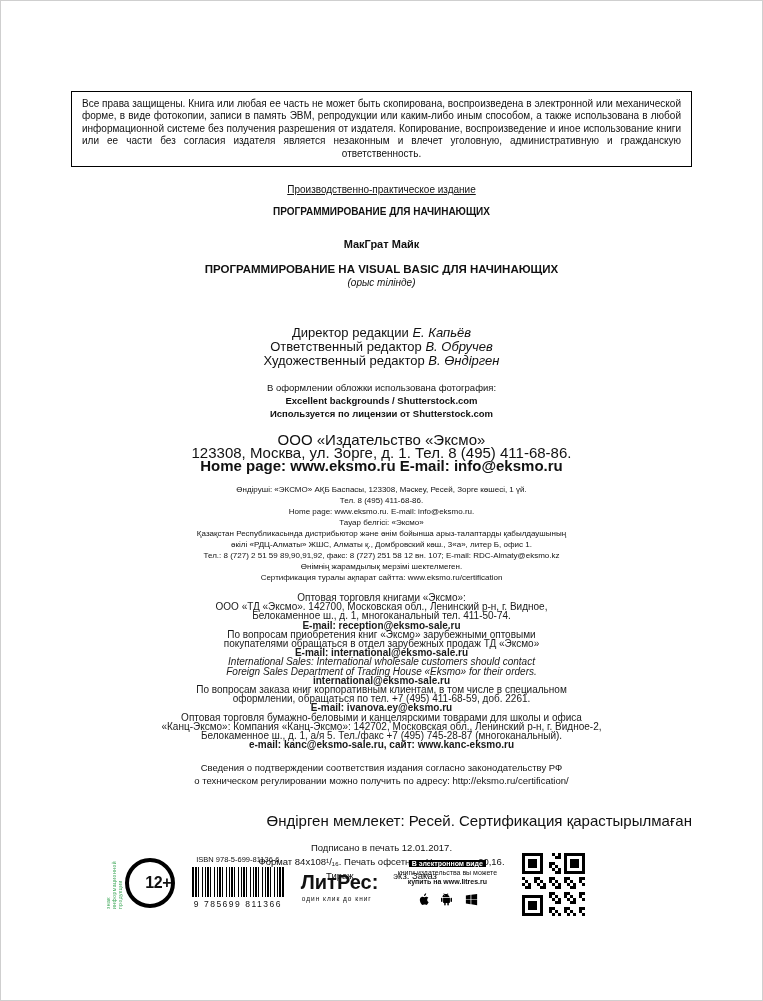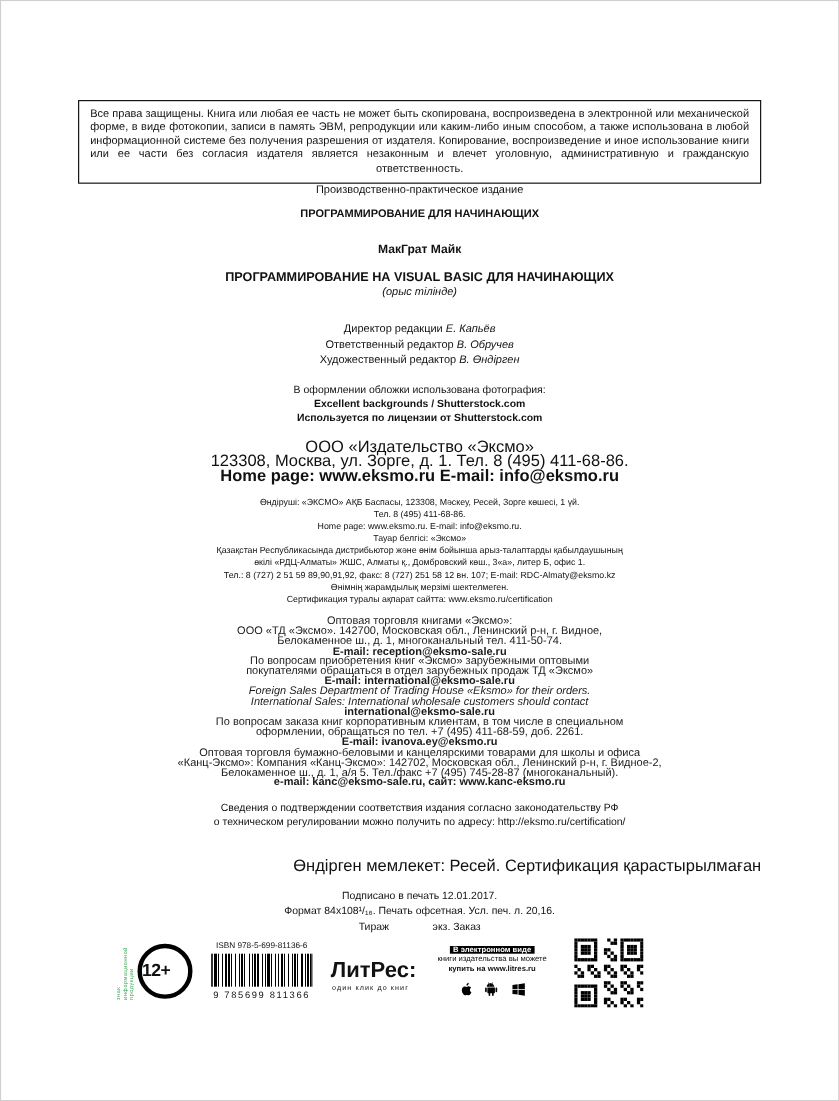--- a/index.html
+++ b/index.html
@@ -26,27 +26,27 @@
     margin: 90px auto 0 auto;
     border: 1px solid #000;
     padding: 6px 10px;
     font-size: 10px;
     line-height: 12.4px;
     text-align: justify;
     text-align-last: center;
   }
 
   .center-stack { text-align: center; }
-  .edition   { margin-top: 0; font-size: 10px; }
+  .edition   { margin-top: 17px; font-size: 10px; text-decoration: underline; }
   .series    { margin-top: 11px; font-size: 10px; font-weight: bold; }
   .author    { margin-top: 21px; font-size: 11px; font-weight: bold; }
   .booktitle { margin-top: 13px; font-size: 11.5px; font-weight: bold; }
   .lang      { margin-top: 2px; font-size: 10px; font-style: italic; }
 
-  .staff     { margin-top: 22px; font-size: 10px; line-height: 14px; }
+  .staff     { margin-top: 38px; font-size: 13px; line-height: 14px; }
   .cover     { margin-top: 13px; font-size: 9.5px; line-height: 13px; }
   .publisher { margin-top: 13px; font-size: 15px; line-height: 13px; }
   .kazakh    { margin-top: 12px; font-size: 8px;  line-height: 11px; }
   .wholesale { margin-top: 10px; font-size: 10px; line-height: 9.2px; color:#1a1a1a; }
   .cert      { margin-top: 12px; font-size: 9.5px; line-height: 13px; }
   .madein    { margin-top: 25px; font-size: 15px; text-align: right; }
   .printinfo { margin-top: 12px; font-size: 9.5px; line-height: 14px; }
 
   .footer {
     position: absolute; left: 104px; top: 848px;
@@ -55,21 +55,21 @@
   }
   .age-wrap { display: flex; align-items: center; margin-top: 8px; }
   .age-vertical {
     writing-mode: vertical-rl; transform: rotate(180deg);
     font-size: 5px; color: #3aa655; letter-spacing: 0.5px;
     height: 52px; margin-right: 2px;
   }
   .age-badge {
     width: 50px; height: 50px; border-radius: 50%;
     border: 4px solid #000;
-    display: flex; align-items: center; justify-content: flex-start;
+    display: flex; align-items: center; justify-content: flex-end;
     font-size: 16px; font-weight: bold; letter-spacing: -0.5px;
     background: #fff;
   }
   .barcode-wrap { width: 102px; text-align: center; margin-top: 6px; }
   .isbn   { font-size: 7.5px; margin-bottom: 3px; white-space: nowrap; }
   .bars {
     height: 30px; margin: 0 4px;
     background: repeating-linear-gradient(90deg,
       #000 0 1px, #fff 1px 2px, #000 2px 4px, #fff 4px 5px,
       #000 5px 6px, #fff 6px 9px, #000 9px 10px, #fff 10px 12px);
@@ -139,22 +139,22 @@
 
     <div class="wholesale">
 
     <div>Оптовая торговля книгами «Эксмо»:</div>
         <div>ООО «ТД «Эксмо». 142700, Московская обл., Ленинский р-н, г. Видное,</div>
         <div>Белокаменное ш., д. 1, многоканальный тел. 411-50-74.</div>
         <div class="b">E-mail: reception@eksmo-sale.ru</div>
         <div>По вопросам приобретения книг «Эксмо» зарубежными оптовыми</div>
         <div>покупателями обращаться в отдел зарубежных продаж ТД «Эксмо»</div>
         <div class="b">E-mail: international@eksmo-sale.ru</div>
+        <div class="i">International Sales: International wholesale customers should contact</div>
         <div class="i">Foreign Sales Department of Trading House «Eksmo» for their orders.</div>
-        <div class="i">International Sales: International wholesale customers should contact</div>
         <div class="b">international@eksmo-sale.ru</div>
         <div>По вопросам заказа книг корпоративным клиентам, в том числе в специальном</div>
         <div>оформлении, обращаться по тел. +7 (495) 411-68-59, доб. 2261.</div>
         <div class="b">E-mail: ivanova.ey@eksmo.ru</div>
         <div>Оптовая торговля бумажно-беловыми и канцелярскими товарами для школы и офиса</div>
         <div>«Канц-Эксмо»: Компания «Канц-Эксмо»: 142702, Московская обл., Ленинский р-н, г. Видное-2,</div>
         <div>Белокаменное ш., д. 1, а/я 5. Тел./факс +7 (495) 745-28-87 (многоканальный).</div>
         <div class="b">e-mail: kanc@eksmo-sale.ru, сайт: www.kanc-eksmo.ru</div>
       </div>
 

